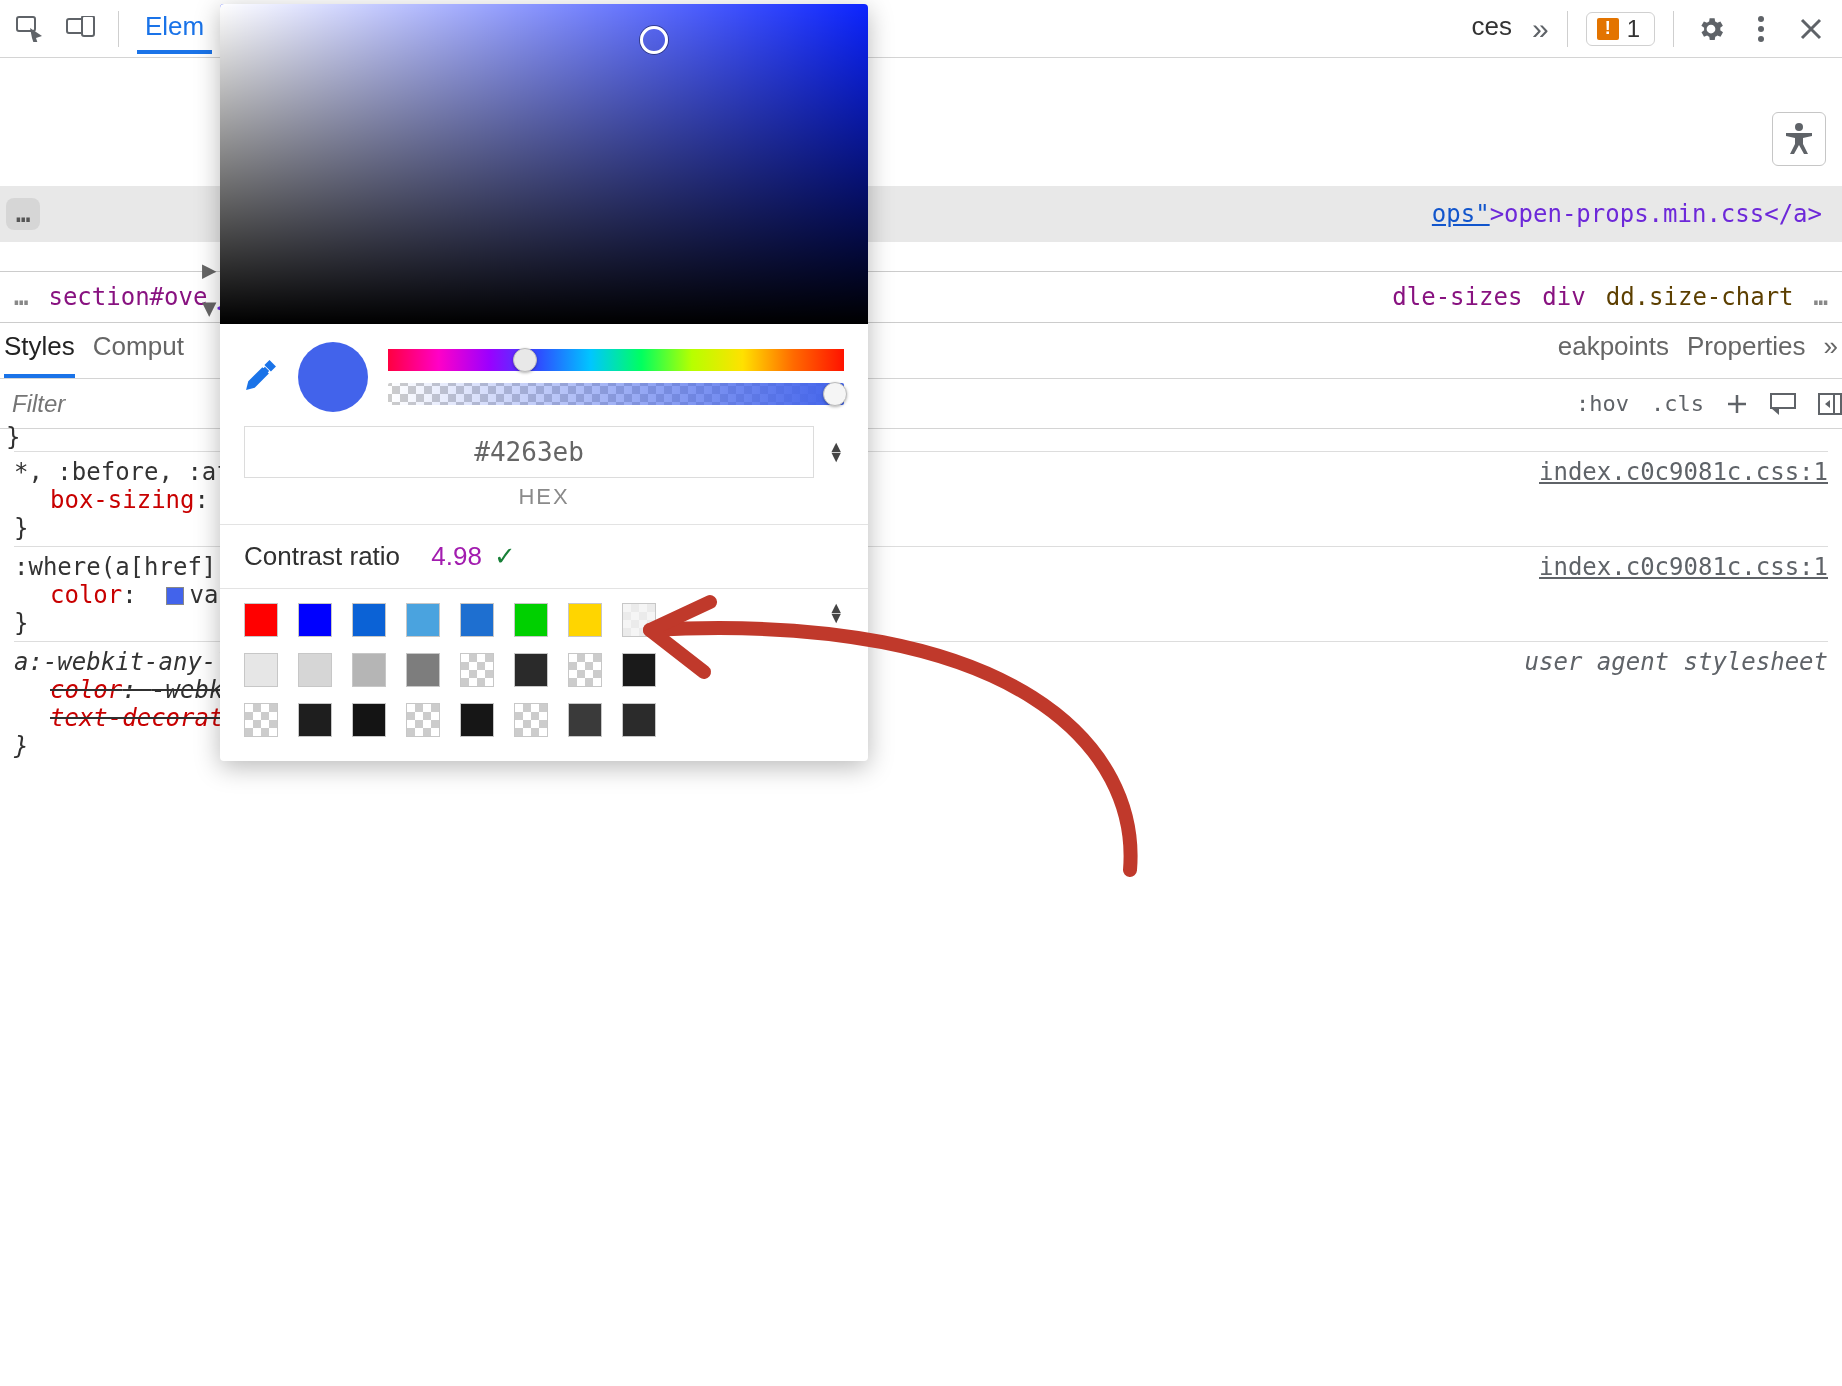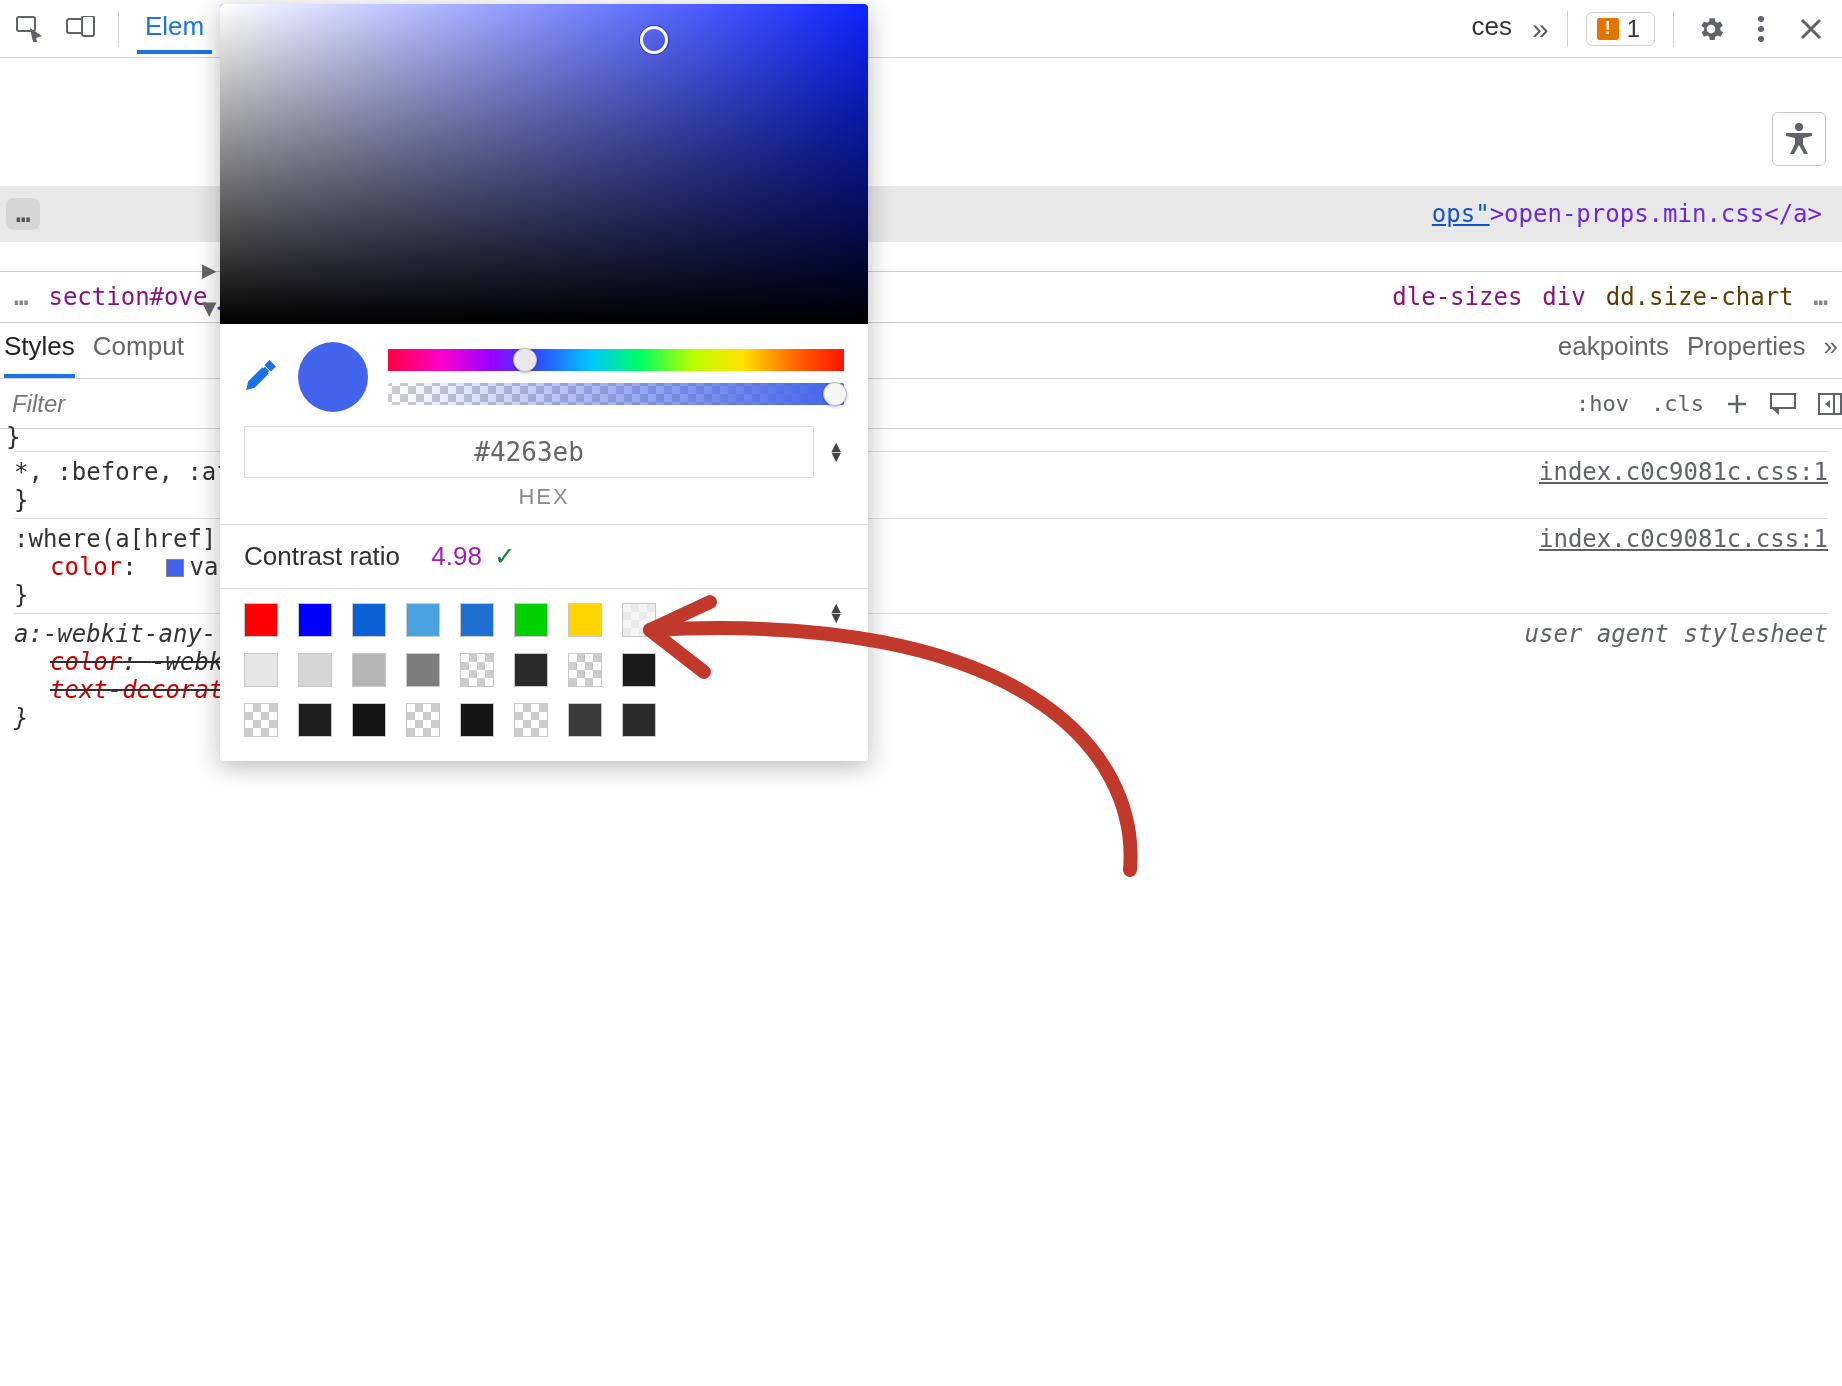--- a/index.html
+++ b/index.html
@@ -371,20 +371,21 @@
   </div>
 </div>
 
 <div class="rules" style="position:relative;">
   <div style="margin-top:-10px; margin-left:-8px;">}</div>
   <div class="rule">
     <div class="rule-head">
       <span class="selector">*, :before, :af</span>
       <span class="source">index.c0c9081c.css:1</span>
     </div>
+    <div class="decl"><span class="prop">box-sizing</span>: </div>
     <div>}</div>
   </div>
 
   <div class="rule">
     <div class="rule-head">
       <span class="selector">:where(a[href])</span>
       <span class="source">index.c0c9081c.css:1</span>
     </div>
     <div class="decl">
       <span class="prop">color</span>:&nbsp;

